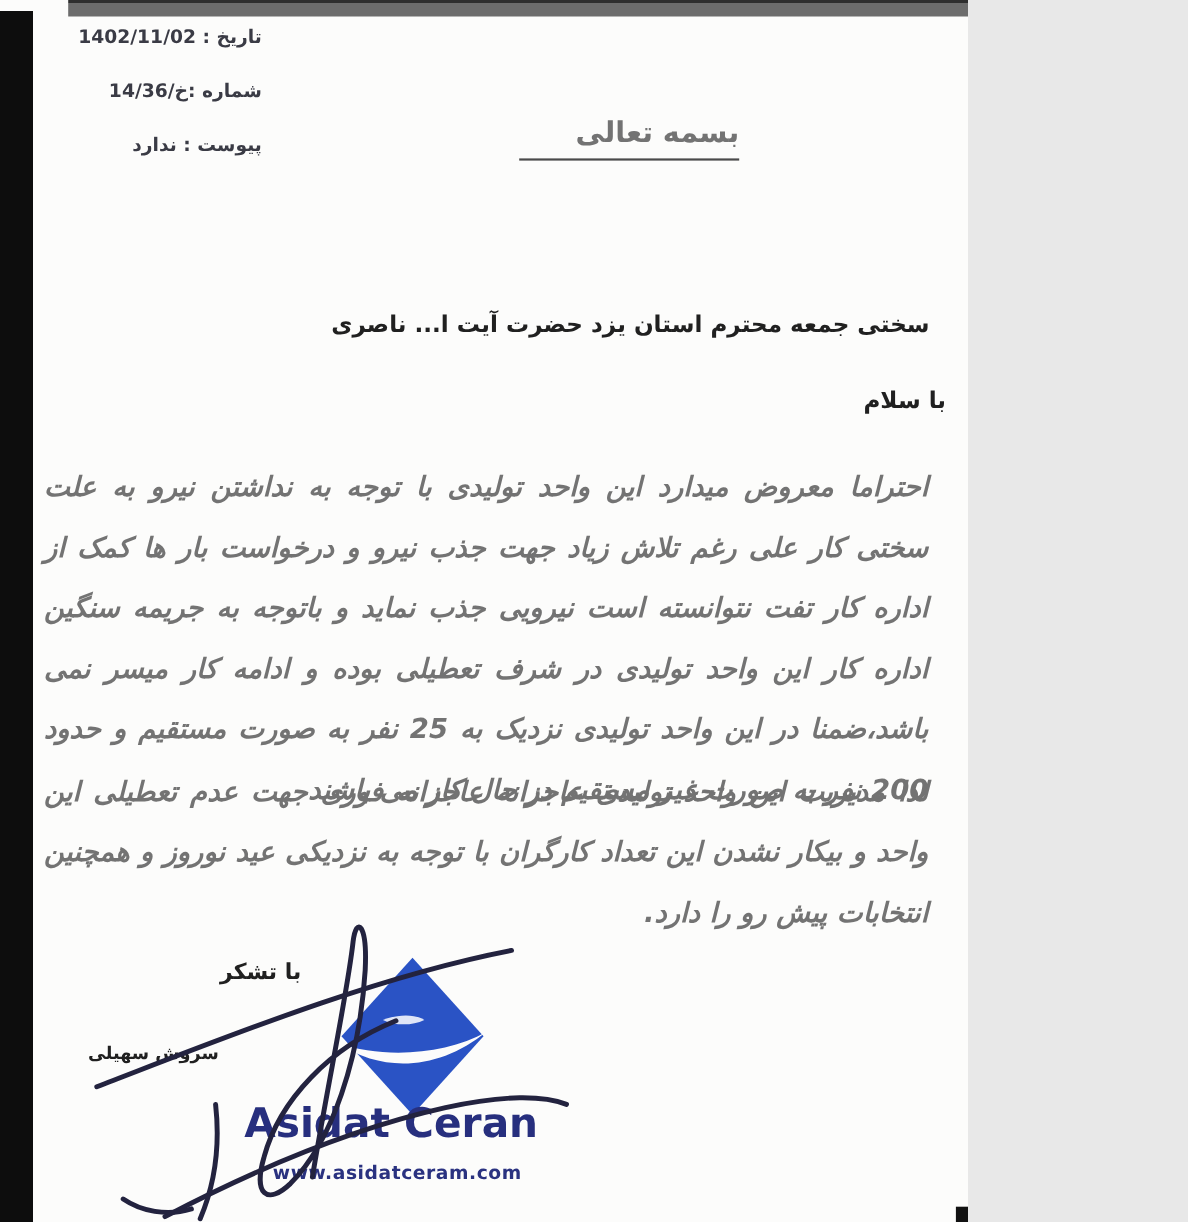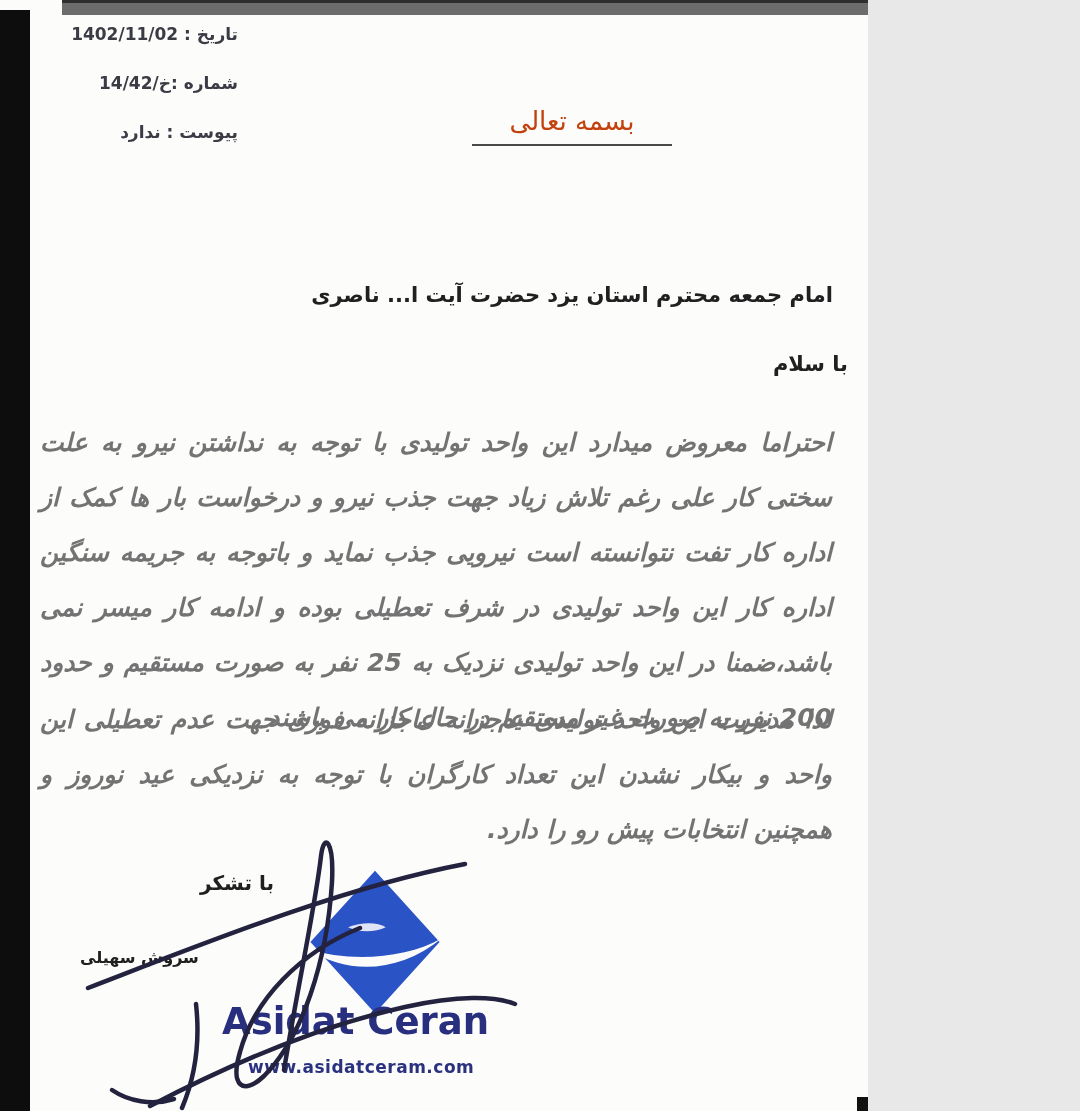--- a/index.html
+++ b/index.html
@@ -1,34 +1,34 @@
 <!DOCTYPE html>
 <html lang="fa"><head>
 <meta charset="utf-8">
 <style>
   html,body{margin:0;padding:0;background:#e8e8e8;}
   .page{
     position:relative;width:868px;height:1111px;background:#fcfcfb;
-    overflow:hidden;font-family:"DejaVu Sans",sans-serif;color:#202020;
+    overflow:hidden;font-family:"DejaVu Sans",sans-serif;color:#202020;padding-left:12px;
   }
   
   .edge-left{position:absolute;left:0;top:10px;width:30px;height:1101px;background:#0d0d0d;}
   .edge-top{position:absolute;left:62px;top:0;width:986px;height:15px;
             background:linear-gradient(#2e2e2e 0 3px,#6c6c6c 3px 100%);}
   .edge-right-top{position:absolute;left:1047px;top:4px;width:33px;height:36px;background:#0c0c0c;}
   .edge-corner-br{position:absolute;right:0;bottom:0;width:11px;height:14px;background:#111;}
 
   
   .meta{position:absolute;left:58px;top:24px;width:180px;direction:rtl;text-align:right;
         font-weight:bold;font-size:17px;color:#3a3b45;}
   .meta div{margin-bottom:29px;white-space:nowrap;}
 
   
-  .besmele{position:absolute;left:472px;top:106px;width:200px;text-align:center;direction:rtl;
-           font-size:26px;font-weight:normal;color:#c2410c;padding-bottom:8px;
+  .besmele{position:absolute;left:472px;top:106px;width:200px;text-align:right;direction:rtl;
+           font-size:26px;font-weight:bold;color:#737373;padding-bottom:8px;
            border-bottom:2px solid #4a4a4a;}
 
   
   .letterhead{position:absolute;left:852px;top:18px;width:180px;text-align:center;}
   .letterhead .lh-name{font-size:21px;font-weight:800;letter-spacing:0;color:#161616;margin-top:2px;}
   .letterhead .lh-url{font-size:9px;font-weight:bold;color:#2b2b2b;letter-spacing:.3px;}
 
   
   .recipient{position:absolute;right:35px;top:283px;direction:rtl;text-align:right;
              font-size:21px;font-weight:bold;}
@@ -58,28 +58,28 @@
 
 <div class="page">
 
   <div class="edge-left"></div>
   <div class="edge-top"></div>
   <div class="edge-right-top"></div>
   <div class="edge-corner-br"></div>
 
   <div class="meta">
     <div>تاریخ : 1402/11/02</div>
-    <div>شماره :خ/14/42</div>
+    <div>شماره :خ/14/36</div>
     <div>پیوست : ندارد</div>
   </div>
 
   <div class="besmele">بسمه تعالی</div>
 
 
-  <div class="recipient">امام جمعه محترم استان یزد حضرت آیت ا... ناصری</div>
+  <div class="recipient">سختی جمعه محترم استان یزد حضرت آیت ا... ناصری</div>
   <div class="salutation">با سلام</div>
 
   <div class="para p1">احتراما معروض میدارد این واحد تولیدی با توجه به نداشتن نیرو به علت سختی کار علی رغم تلاش زیاد جهت جذب نیرو و درخواست بار ها کمک از اداره کار تفت نتوانسته است نیرویی جذب نماید و باتوجه به جریمه سنگین اداره کار این واحد تولیدی در شرف تعطیلی بوده و ادامه کار میسر نمی باشد،ضمنا در این واحد تولیدی نزدیک به 25 نفر به صورت مستقیم و حدود 200 نفر به صورت غیر مستقیم در حال کار می باشند</div>
   <div class="para p2">لذا مدیریت این واحد تولیدی عاجزانه عاجزانه فوری جهت عدم تعطیلی این واحد و بیکار نشدن این تعداد کارگران با توجه به نزدیکی عید نوروز و همچنین انتخابات پیش رو را دارد.</div>
 
   <div class="thanks">با تشکر</div>
   <div class="signer">سروش سهیلی</div>
 
   <div class="stamp-diamond">
     <svg width="138" height="148" viewBox="0 0 100 110" aria-hidden="true">

